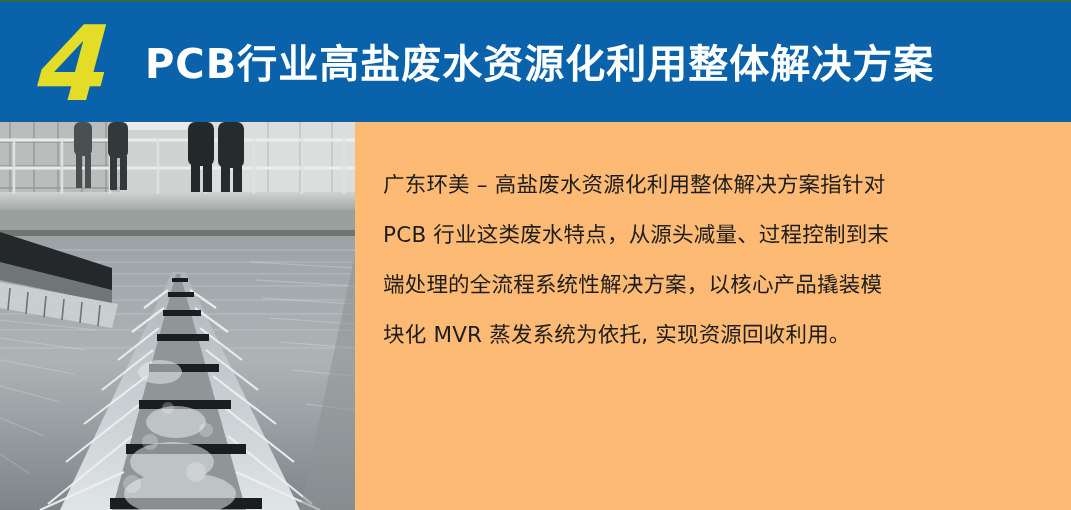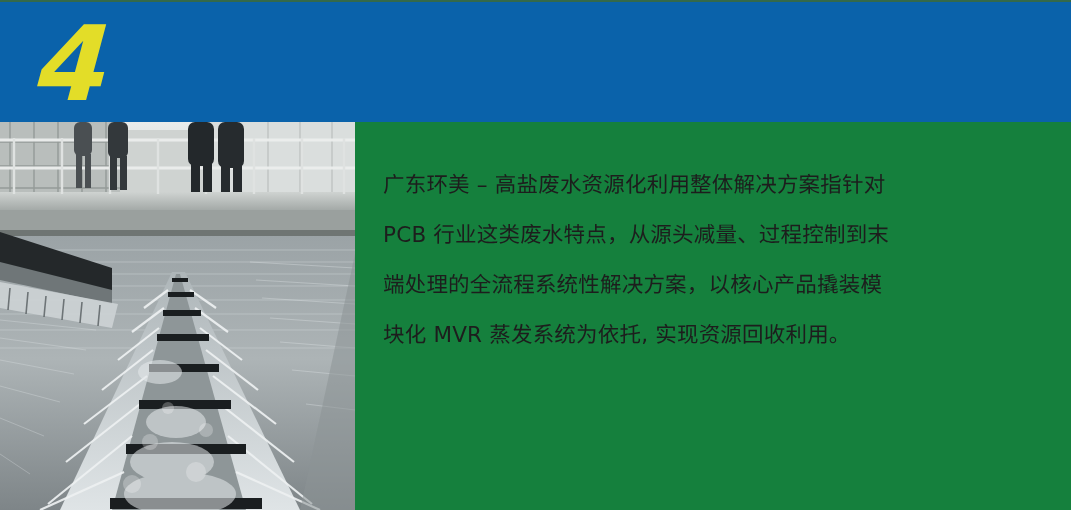--- a/index.html
+++ b/index.html
@@ -73,21 +73,21 @@
     overflow:hidden;
     background:#8b8d8c;
   }
   .photo svg { display:block; width:355px; height:388px; }
 
   
   .info-panel {
     position:absolute;
     left:355px; top:0;
     width:716px; height:388px;
-    background:#15803d;
+    background:#fdba74;
   }
   .info-text {
     position:absolute;
     left:28px; top:38px;
     width:660px;
     color:#1d1d1d;
     font-size:21.5px;
     line-height:50px;
     letter-spacing:0.2px;
     font-family:"DejaVu Sans", "Liberation Sans", sans-serif;
@@ -95,20 +95,21 @@
   }
 </style>
 </head>
 <body>
 
 <div class="page">
 
   <div class="header">
     <div class="header-topline"></div>
     <div class="header-number">4</div>
+    <div class="header-title">PCB行业高盐废水资源化利用整体解决方案</div>
   </div>
 
   <div class="body-area">
 
     <div class="photo">
       <svg viewBox="0 0 355 388" preserveAspectRatio="xMidYMid slice">
         <defs>
           <linearGradient id="skyG" x1="0" y1="0" x2="0" y2="1">
             <stop offset="0" stop-color="#e9eceb"></stop>
             <stop offset="1" stop-color="#c9cecd"></stop>

